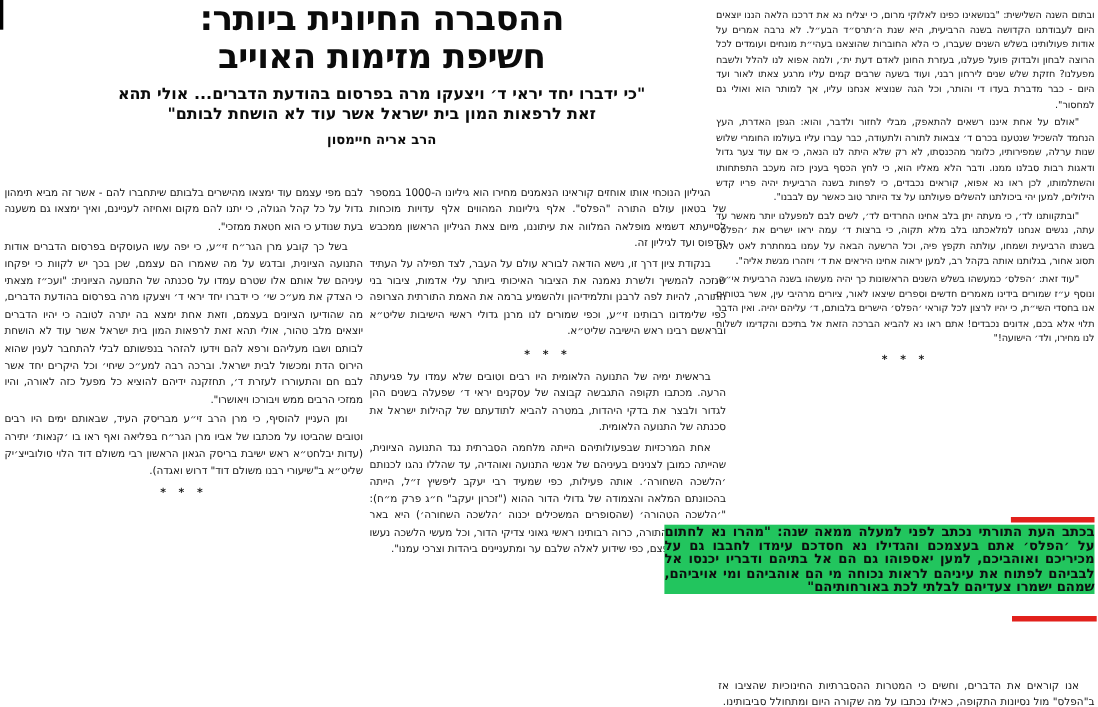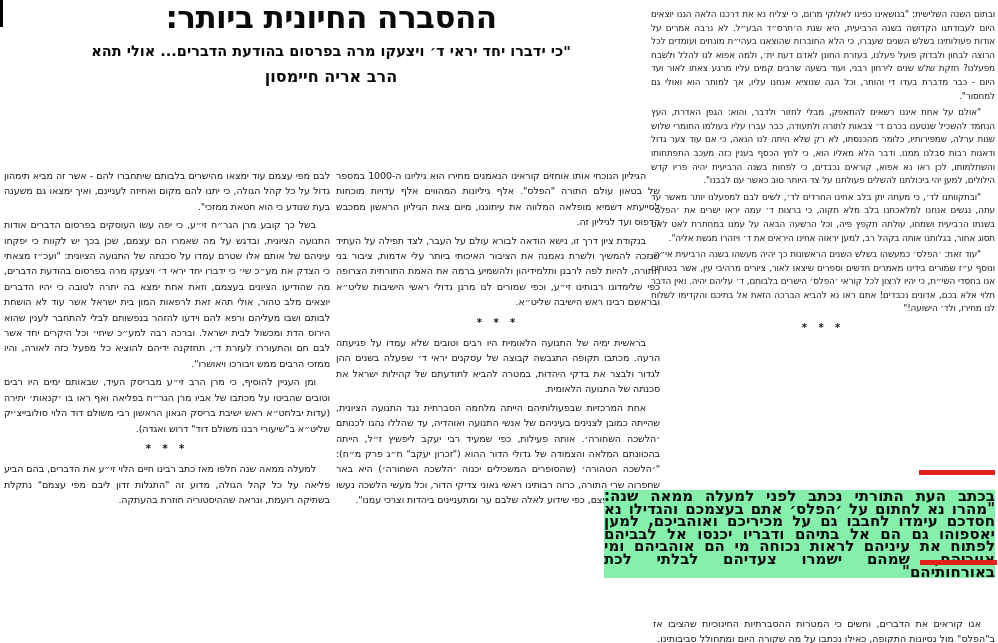--- a/index.html
+++ b/index.html
@@ -5,56 +5,58 @@
   html,body{margin:0;padding:0;}
   body{
     width:998px;height:643px;position:relative;overflow:hidden;
     background:#ffffff;color:#141414;
     font-family:"DejaVu Sans",sans-serif;
     direction:rtl;
   }
   .scan-mark{position:absolute;top:0;left:0;width:3px;height:27px;background:#000;}
 
   
-  .headline-block{position:absolute;top:0;left:0;width:662px;text-align:center;}
+  .headline-block{position:absolute;top:0;left:0;width:662px;text-align:center;padding-left:16px;}
   .headline-line{font-weight:bold;font-size:31px;line-height:35px;letter-spacing:-0.5px;color:#0b0b0b;}
   .subtitle{margin:7px auto 0;width:600px;font-weight:bold;font-size:14.5px;line-height:18px;color:#0b0b0b;}
-  .byline{margin-top:7px;font-weight:bold;font-size:16px;color:#0b0b0b;text-align:center;}
+  .byline{margin-top:7px;font-weight:bold;font-size:12px;color:#0b0b0b;text-align:center;}
 
   .col{position:absolute;text-align:justify;}
   .col p{margin:0 0 3px 0;text-indent:14px;}
   .col p.noindent{text-indent:0;}
   .col-right{top:8px;right:3px;width:344px;font-size:8.8px;line-height:13.6px;letter-spacing:-0.1px;}
   .col-middle{top:168px;right:338px;width:324px;font-size:9.5px;line-height:15.4px;letter-spacing:-0.1px;}
   .col-left{top:168px;right:668px;width:326px;font-size:9.5px;line-height:15.4px;letter-spacing:-0.1px;}
   .sep{text-align:center;font-size:10px;letter-spacing:4px;margin:5px 0;text-indent:0;font-weight:bold;}
 
   .quote-block{
-    position:absolute;top:490px;right:3px;width:391px;z-index:5;
-    background:#86efac;font-weight:bold;font-size:15px;line-height:12.6px;
+    position:absolute;top:477px;right:3px;width:391px;z-index:5;
+    background:#22c55e;font-weight:bold;font-size:12px;line-height:12.6px;
     text-align:justify;color:#0e0e0e;
   }
   .red-bar{position:absolute;height:5px;background:#e2211c;z-index:6;}
   .red-bar-top{top:470px;right:3px;width:76px;}
   .red-bar-bottom{top:560px;right:1px;width:77px;}
 
   .closing-para{
     position:absolute;top:616px;right:3px;width:342px;
     font-size:9.5px;line-height:15.4px;text-align:justify;text-indent:14px;
   }
 </style>
 </head>
 <body>
 
 <div class="scan-mark"></div>
 
 <div class="headline-block">
   <div class="headline-line">ההסברה החיונית ביותר:</div>
+  <div class="headline-line">חשיפת מזימות האוייב</div>
   <div class="subtitle">
     <div>"כי ידברו יחד יראי ד׳ ויצעקו מרה בפרסום בהודעת הדברים... אולי תהא</div>
+    <div>זאת לרפאות המון בית ישראל אשר עוד לא הושחת לבותם"</div>
   </div>
   <div class="byline">הרב אריה חיימסון</div>
 </div>
 
 <div class="col col-right">
   <p class="noindent">ובתום השנה השלישית: "בנושאינו כפינו לאלוקי מרום, כי יצליח נא את דרכנו הלאה הננו יוצאים היום לעבודתנו הקדושה בשנה הרביעית, היא שנת ה׳תרס״ד הבע״ל. לא נרבה אמרים על אודות פעולותינו בשלש השנים שעברו, כי הלא החוברות שהוצאנו בעהי״ת מונחים ועומדים לכל הרוצה לבחון ולבדוק פועל פעלנו, בעזרת החונן לאדם דעת ית׳, ולמה אפוא לנו להלל ולשבח מפעלנו? חזקת שלש שנים לירחון רבני, ועוד בשעה שרבים קמים עליו מרגע צאתו לאור ועד היום - כבר מדברת בעדו די והותר, וכל הגה שנוציא אנחנו עליו, אך למותר הוא ואולי גם למחסור".</p>
   <p>"אולם על אחת איננו רשאים להתאפק, מבלי לחזור ולדבר, והוא: הגפן האדרת, העץ הנחמד להשכיל שנטענו בכרם ד׳ צבאות לתורה ולתעודה, כבר עברו עליו בעולמו החומרי שלוש שנות ערלה, שמפירותיו, כלומר מהכנסתו, לא רק שלא היתה לנו הנאה, כי אם עוד צער גדול ודאגות רבות סבלנו ממנו. ודבר הלא מאליו הוא, כי לחץ הכסף בענין כזה מעכב התפתחותו והשתלמותו, לכן ראו נא אפוא, קוראים נכבדים, כי לפחות בשנה הרביעית יהיה פריו קדש הילולים, למען יהי ביכולתנו להשלים פעולתנו על צד היותר טוב כאשר עם לבבנו".</p>
   <p>"ובתקוותנו לד׳, כי מעתה יתן בלב אחינו החרדים לד׳, לשים לבם למפעלנו יותר מאשר עד עתה, נגשים אנחנו למלאכתנו בלב מלא תקוה, כי ברצות ד׳ עמה יראו ישרים את ׳הפלס׳ בשנתו הרביעית ושמחו, עולתה תקפץ פיה, וכל הרשעה הבאה על עמנו במחתרת לאט לאט תסוג אחור, בגלותנו אותה בקהל רב, למען יראוה אחינו היראים את ד׳ ויזהרו מגשת אליה".</p>
   <p>"עוד זאת: ׳הפלס׳ כמעשהו בשלש השנים הראשונות כך יהיה מעשהו בשנה הרביעית אי״ה, ונוסף ע״ז שמורים בידינו מאמרים חדשים וספרים שיצאו לאור, ציורים מרהיבי עין, אשר בטוחים אנו בחסדי השי״ת, כי יהיו לרצון לכל קוראי ׳הפלס׳ הישרים בלבותם, ד׳ עליהם יהיה. ואין הדבר תלוי אלא בכם, אדונים נכבדים! אתם ראו נא להביא הברכה הזאת אל בתיכם והקדימו לשלוח לנו מחירו, ולד׳ הישועה!"</p>
   <div class="sep">* * *</div>
@@ -72,14 +74,13 @@
   <div class="sep">* * *</div>
   <p>בראשית ימיה של התנועה הלאומית היו רבים וטובים שלא עמדו על פגיעתה הרעה. מכתבו תקופה התגבשה קבוצה של עסקנים יראי ד׳ שפעלה בשנים ההן לגדור ולבצר את בדקי היהדות, במטרה להביא לתודעתם של קהילות ישראל את סכנתה של התנועה הלאומית.</p>
   <p>אחת המרכזיות שבפעולותיהם הייתה מלחמה הסברתית נגד התנועה הציונית, שהייתה כמובן לצנינים בעיניהם של אנשי התנועה ואוהדיה, עד שהללו נהגו לכנותם ׳הלשכה השחורה׳. אותה פעילות, כפי שמעיד רבי יעקב ליפשיץ ז״ל, הייתה בהכוונתם המלאה והצמודה של גדולי הדור ההוא ("זכרון יעקב" ח״ג פרק מ״ח): "׳הלשכה הטהורה׳ (שהסופרים המשכילים יכנוה ׳הלשכה השחורה׳) היא באר שחפרוה שרי התורה, כרוה רבותינו ראשי גאוני צדיקי הדור, וכל מעשי הלשכה נעשו רק ברוחם וחפצם, כפי שידוע לאלה שלבם ער ומתעניינים ביהדות וצרכי עמנו".</p>
 </div>
 
 <div class="col col-left">
   <p class="noindent">לבם מפי עצמם עוד ימצאו מהישרים בלבותם שיתחברו להם - אשר זה מביא תימהון גדול על כל קהל הגולה, כי יתנו להם מקום ואחיזה לעניינם, ואיך ימצאו גם משענה בעת שנודע כי הוא חטאת ממזכי".</p>
   <p>בשל כך קובע מרן הגר״ח זי״ע, כי יפה עשו העוסקים בפרסום הדברים אודות התנועה הציונית, ובדגש על מה שאמרו הם עצמם, שכן בכך יש לקוות כי יפקחו עיניהם של אותם אלו שטרם עמדו על סכנתה של התנועה הציונית: "ועכ״ז מצאתי כי הצדק את מע״כ שי׳ כי ידברו יחד יראי ד׳ ויצעקו מרה בפרסום בהודעת הדברים, מה שהודיעו הציונים בעצמם, וזאת אחת ימצא בה יתרה לטובה כי יהיו הדברים יוצאים מלב טהור, אולי תהא זאת לרפאות המון בית ישראל אשר עוד לא הושחת לבותם ושבו מעליהם ורפא להם וידעו להזהר בנפשותם לבלי להתחבר לענין שהוא הירוס הדת ומכשול לבית ישראל. וברכה רבה למע״כ שיחי׳ וכל היקרים יחד אשר לבם חם והתעוררו לעזרת ד׳, תחזקנה ידיהם להוציא כל מפעל כזה לאורה, והיו ממזכי הרבים ממש ויבורכו ויאושרו".</p>
   <p>ומן העניין להוסיף, כי מרן הרב זי״ע מבריסק העיד, שבאותם ימים היו רבים וטובים שהביטו על מכתבו של אביו מרן הגר״ח בפליאה ואף ראו בו ׳קנאות׳ יתירה (עדות יבלחט״א ראש ישיבת בריסק הגאון הראשון רבי משולם דוד הלוי סולובייצ׳יק שליט״א ב"שיעורי רבנו משולם דוד" דרוש ואגדה).</p>
   <div class="sep">* * *</div>
-  <p>למעלה ממאה שנה חלפו מאז כתב רבינו חיים הלוי זי״ע את הדברים, בהם הביע פליאה על כל קהל הגולה, מדוע זה "התגלות זדון ליבם מפי עצמם" נתקלת בשתיקה רועמת, ונראה שההיסטוריה חוזרת בהעתקה.</p>
 </div>
 
 </body></html>

